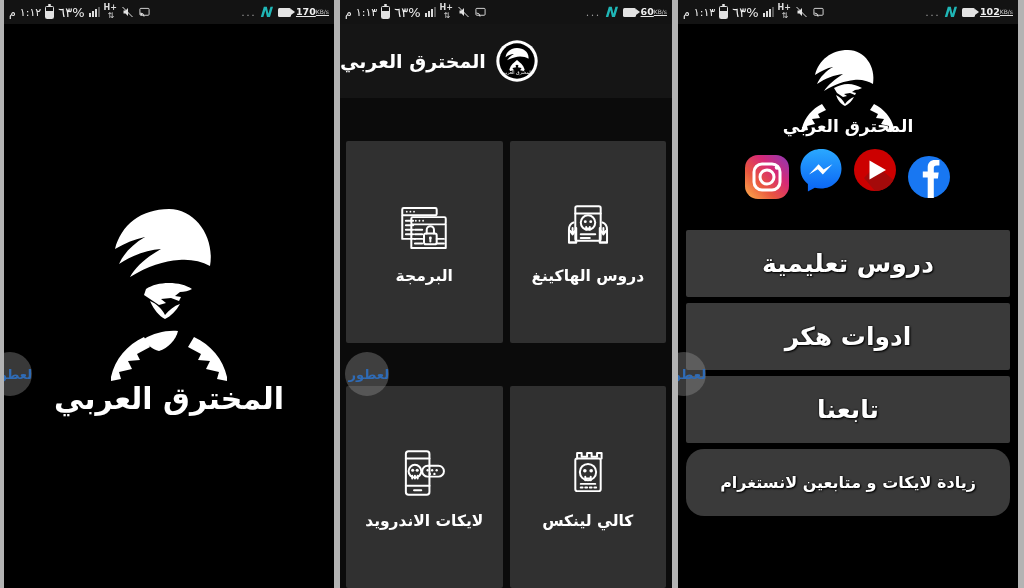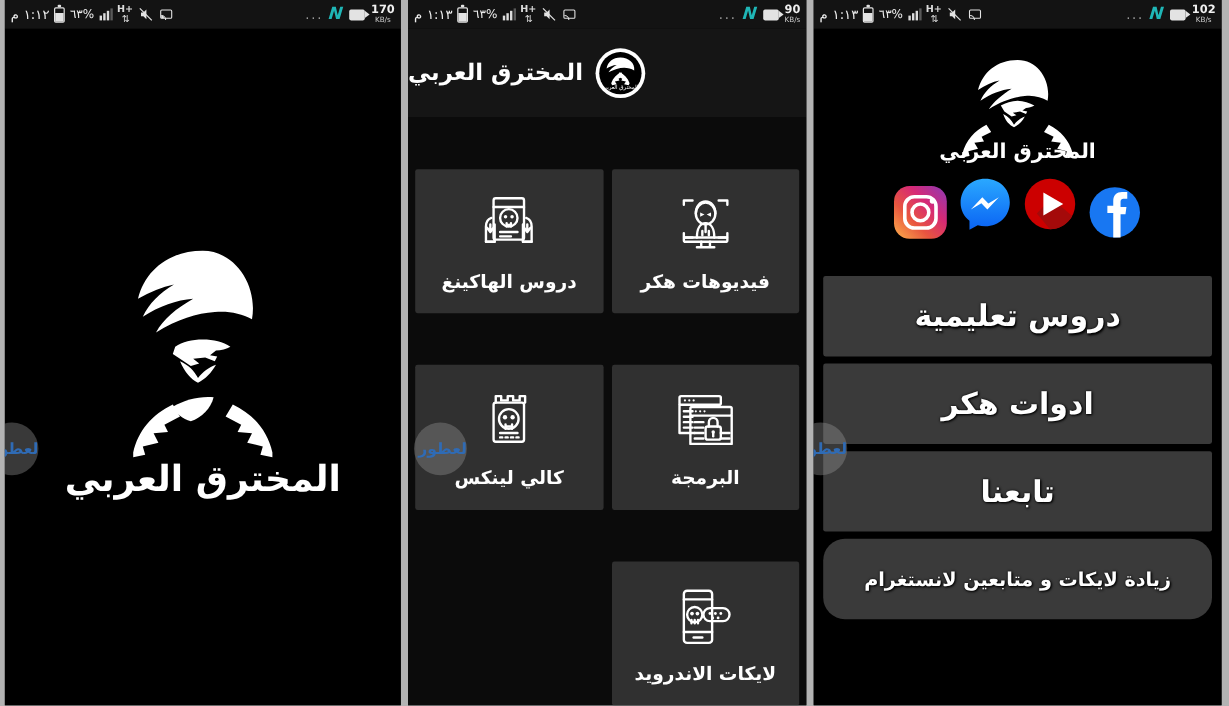--- a/index.html
+++ b/index.html
@@ -25,41 +25,41 @@
 
   
   .statusbar{
     height:24px;flex:0 0 24px;background:#131313;color:#e6e6e6;
     display:flex;align-items:center;font-size:10.5px;
     padding:0 5px;box-sizing:border-box;letter-spacing:0;
   }
   .sb-left{display:flex;align-items:center;gap:4px;flex:0 0 auto;}
   .sb-right{display:flex;align-items:center;gap:5px;margin-left:auto;flex:0 0 auto;}
   .sb-time{font-size:11px;color:#efefef;direction:rtl;}
-  .sb-batt-pct{font-size:10px;color:#efefef;direction:rtl;}
+  .sb-batt-pct{font-size:13px;color:#efefef;direction:rtl;}
   .battery{
     width:7px;height:11px;border:1.2px solid #e3e3e3;border-radius:1.5px;
     position:relative;background:linear-gradient(to top,#e3e3e3 63%,transparent 63%);
   }
   .battery:after{
     content:"";position:absolute;top:-3px;left:1.5px;width:3px;height:2px;background:#e3e3e3;border-radius:1px;
   }
   .bars{display:flex;align-items:flex-end;gap:1px;height:10px;}
   .bars i{display:block;width:2px;background:#dcdcdc;}
   .bars i:nth-child(1){height:4px;}
   .bars i:nth-child(2){height:6px;}
   .bars i:nth-child(3){height:8px;}
   .bars i:nth-child(4){height:10px;opacity:.35;}
   .hplus{font-size:8px;line-height:1;color:#dcdcdc;text-align:center;}
   .hplus b{display:block;font-weight:700;font-size:8px;}
   .hplus s{display:block;text-decoration:none;font-size:8px;letter-spacing:-1px;}
   .dots{letter-spacing:1.5px;color:#9a9a9a;font-size:11px;}
   .nlogo{color:#1fb6b6;font-weight:700;font-size:14px;font-style:italic;
          font-family:"DejaVu Sans",sans-serif;transform:skewX(-6deg);}
-  .speed{display:flex;flex-direction:column;align-items:center;line-height:1;}
+  .speed{display:flex;flex-direction:row;align-items:center;line-height:1;text-decoration:underline;}
   .speed .v{font-size:9.5px;color:#efefef;font-weight:600;}
   .speed .u{font-size:6px;color:#cfcfcf;}
   .camicon{width:13px;height:9px;background:#e3e3e3;border-radius:1.5px;position:relative;}
   .camicon:after{content:"";position:absolute;right:-4px;top:1.5px;border-left:4px solid #e3e3e3;
     border-top:3px solid transparent;border-bottom:3px solid transparent;}
   .muteicon{width:13px;height:12px;position:relative;}
   .castic{width:13px;height:11px;position:relative;}
 
   
   .body1{flex:1;background:#000;display:flex;align-items:center;justify-content:center;}
@@ -235,21 +235,21 @@
               <rect x="2" y="3" width="20" height="15" rx="2" fill="none" stroke="#e3e3e3" stroke-width="2"></rect>
               <path d="M3 13a8 8 0 0 1 8 8" fill="none" stroke="#e3e3e3" stroke-width="2"></path>
             </svg>
         </span>
       </div>
       <div class="sb-right">
         <span class="dots">...</span>
         <span class="nlogo">N</span>
         <span class="camicon"></span>
         <span class="speed">
-          <span class="v">90</span>
+          <span class="v">60</span>
           <span class="u">KB/s</span>
         </span>
       </div>
     </div>
 
     <div class="appbar">
       <svg class="appbar-badge" viewBox="0 0 60 60">
         <circle cx="30" cy="30" r="27" fill="#ffffff"></circle>
         <circle cx="30" cy="30" r="23" fill="#000000"></circle>
         <g fill="#ffffff">
@@ -257,33 +257,20 @@
           <path d="M20 41c2-6 6-10 11-12l2 4-5 3 1 2-5 1 2 3-5 1z"></path>
           <path d="M40 41c-2-6-6-10-11-12l-2 4 5 3-1 2 5 1-2 3 5 1z"></path>
         </g>
         <text x="30" y="47" text-anchor="middle" font-size="6" fill="#ffffff" font-family="DejaVu Sans, sans-serif" direction="rtl">المخترق العربي</text>
       </svg>
       <span class="appbar-title">المخترق العربي</span>
     </div>
 
     <div class="grid">
 
-      <div class="tile">
-        <svg class="tile-ico" viewBox="0 0 64 64" fill="none" stroke="#ffffff" stroke-width="2.2" stroke-linecap="round" stroke-linejoin="round">
-          <path d="M12 14v-4h8M52 14v-4h-8M12 40v4h8M52 40v4h-8"></path>
-          <path d="M24 44c0-8 3-13 8-13s8 5 8 13"></path>
-          <ellipse cx="32" cy="22" rx="9" ry="10"></ellipse>
-          <path d="M23 22c0-7 4-11 9-11s9 4 9 11"></path>
-          <path d="M27 21l4 2-4 2zM37 21l-4 2 4 2z" fill="#fff" stroke="none"></path>
-          <path d="M32 31v8M29 38v4M35 38v4"></path>
-          <rect x="12" y="44" width="40" height="4" rx="1.5"></rect>
-          <path d="M28 48v5h8v-5M24 53h16"></path>
-        </svg>
-        <span class="tile-label">فيديوهات هكر</span>
-      </div>
 
       <div class="tile">
         <svg class="tile-ico" viewBox="0 0 64 64" fill="none" stroke="#ffffff" stroke-width="2.2" stroke-linecap="round" stroke-linejoin="round">
           <rect x="18" y="8" width="28" height="38" rx="2"></rect>
           <path d="M18 16h28"></path>
           <circle cx="32" cy="26" r="8"></circle>
           <circle cx="29" cy="25" r="1.6" fill="#fff" stroke="none"></circle>
           <circle cx="35" cy="25" r="1.6" fill="#fff" stroke="none"></circle>
           <path d="M30 31v3M34 31v3M30 32.5h4"></path>
           <path d="M24 39h16M24 43h10"></path>

